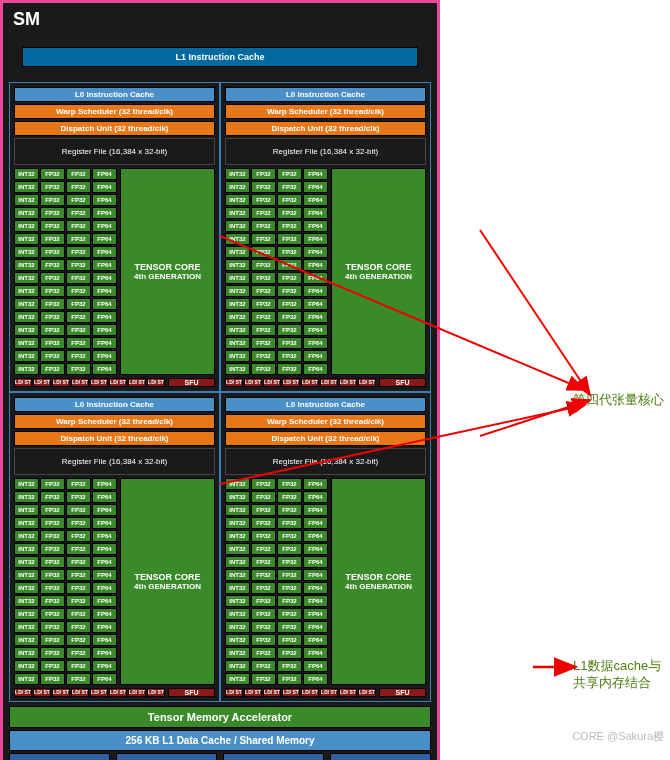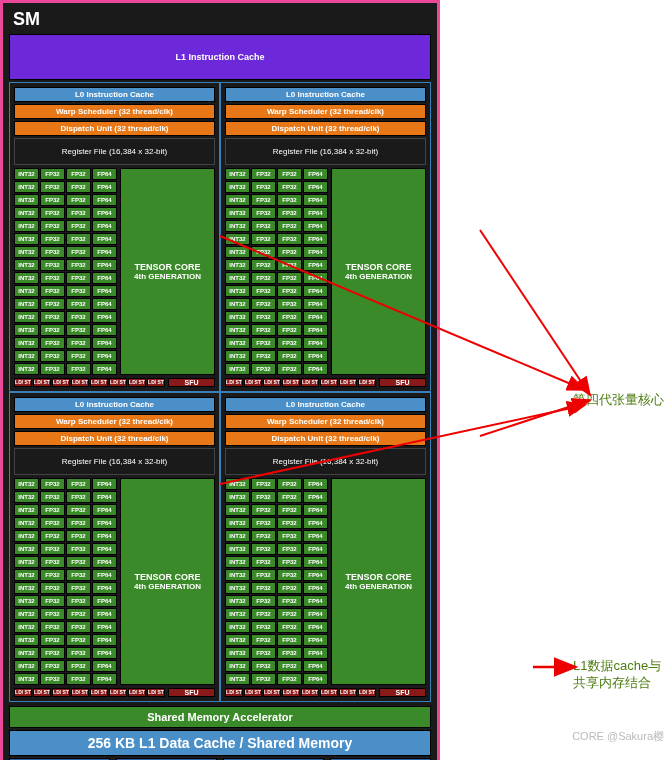--- a/index.html
+++ b/index.html
@@ -1,37 +1,37 @@
 <!DOCTYPE html>
 <html><head>
 <meta charset="utf-8">
 <style>
   * { box-sizing: border-box; margin: 0; padding: 0; }
   body { font-family: Arial, sans-serif; font-size: 10px; background: #fff; width: 670px; height: 760px; position: relative; }
   .sm-container { width: 440px; background: #1a1a1a; border: 3px solid #ec4899; padding: 4px; margin: 0 0 8px 0; }
   .sm-title { color: #fff; font-size: 18px; font-weight: bold; padding: 2px 6px; }
-  .l1i { background: #6d28d9; color: #fff; text-align: center; font-size: 9px; padding: 17px; border: 1px solid #000; margin: 2px; font-weight: bold; }
+  .l1i { background: #0369a1; color: #fff; text-align: center; font-size: 9px; padding: 4px; border: 1px solid #000; margin: 15px; font-weight: bold; }
   .quad-grid { display: grid; grid-template-columns: 1fr 1fr; margin: 2px; }
   .quadrant { border: 1px solid #3a7fb8; padding: 4px; }
   .l0i { background: #4a8fc8; color: #fff; text-align: center; font-size: 8px; padding: 2px; border: 1px solid #000; margin-bottom: 2px; font-weight: bold; }
   .warp { background: #e87817; color: #fff; text-align: center; font-size: 8px; padding: 2px; border: 1px solid #000; margin-bottom: 2px; font-weight: bold; }
   .dispatch { background: #e87817; color: #fff; text-align: center; font-size: 8px; padding: 2px; border: 1px solid #000; margin-bottom: 2px; font-weight: bold; }
   .regfile { background: #1a1a1a; color: #fff; text-align: center; font-size: 8px; padding: 8px; border: 1px solid #444; margin-bottom: 3px; font-weight: normal; }
   .core-row { display: flex; gap: 1px; margin-bottom: 3px; }
   .core-cols { display: flex; gap: 1px; }
   .core-col { display: flex; flex-direction: column; gap: 1px; }
   .cell { background: #3a8a2a; color: #fff; font-size: 6px; text-align: center; padding: 2px 0; width: 25px; border: 1px solid #000; font-weight: bold; }
   .tensor-core { background: #3a8a2a; color: #fff; text-align: center; flex: 1; display: flex; flex-direction: column; justify-content: center; border: 1px solid #000; margin-left: 2px; font-weight: bold; }
   .tensor-core .tc-title { font-size: 9px; }
   .tensor-core .tc-gen { font-size: 8px; }
   .ldst-row { display: flex; gap: 1px; margin-top: 1px; }
   .ldst { background: #8a1a1a; color: #fff; font-size: 5px; text-align: center; padding: 1px 0; width: 18px; line-height: 1; border: 1px solid #000; font-weight: bold; }
   .sfu { background: #8a1a1a; color: #fff; font-size: 7px; text-align: center; flex: 1; margin-left: 2px; display: flex; align-items: center; justify-content: center; border: 1px solid #000; font-weight: bold; }
   .tma { background: #3a8a2a; color: #fff; text-align: center; font-size: 11px; padding: 4px; border: 1px solid #000; margin: 4px 2px 2px 2px; font-weight: bold; }
-  .l1d { background: #4a8fc8; color: #fff; text-align: center; font-size: 14px; padding: 4px; border: 1px solid #000; margin: 2px; font-weight: bold; }
+  .l1d { background: #4a8fc8; color: #fff; text-align: center; font-size: 10px; padding: 4px; border: 1px solid #000; margin: 2px; font-weight: bold; }
   .tex-row { display: flex; gap: 6px; margin: 2px; }
   .tex { background: #3060a0; color: #fff; text-align: center; font-size: 11px; padding: 4px; flex: 1; border: 1px solid #000; font-weight: bold; }
   .watermark { position: absolute; right: 6px; bottom: 16px; color: #bbb; font-size: 11px; }
   .annotation { position: absolute; color: #4d7c0f; font-size: 13px; font-family: Arial; line-height: 1.3; }
   svg.arrows { position: absolute; top: 0; left: 0; pointer-events: none; width: 670px; height: 760px; }
 </style>
 </head>
 <body>
 
 <div class="sm-container">
@@ -452,21 +452,21 @@
           <div class="ldst">LD/
 ST</div>
           <div class="ldst">LD/
 ST</div>
           <div class="ldst">LD/
 ST</div>
           <div class="sfu">SFU</div>
         </div>
       </div>
     </div>
-  <div class="tma">Shared Memory Accelerator</div>
+  <div class="tma">Tensor Memory Accelerator</div>
   <div class="l1d">256 KB L1 Data Cache / Shared Memory</div>
   <div class="tex-row" id="tex-row">
       <div class="tex">Tex</div>
       <div class="tex">Tex</div>
       <div class="tex">Tex</div>
       <div class="tex">Tex</div>
     </div>
 </div>
 
 <div class="watermark">CORE @Sakura樱</div>

